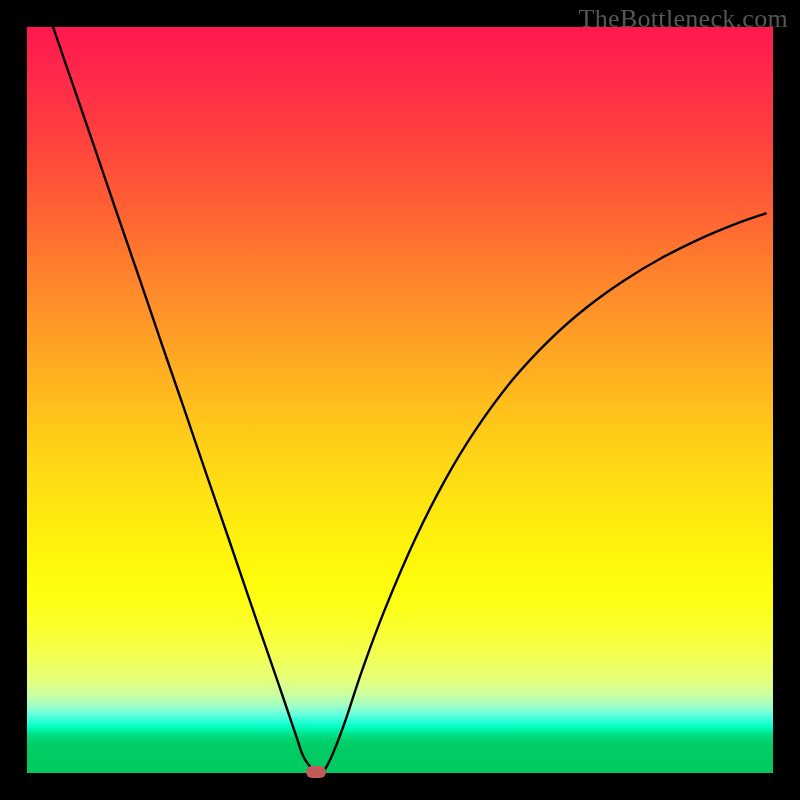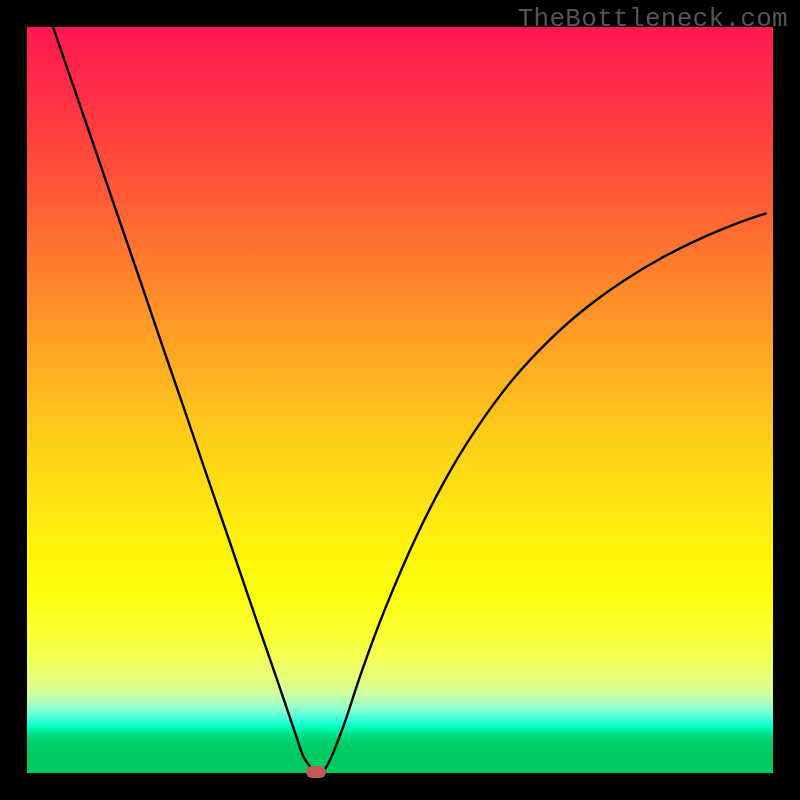--- a/index.html
+++ b/index.html
@@ -7,21 +7,21 @@
   .frame {
     width: 800px;
     height: 800px;
     background: #000;
     position: relative;
   }
   .watermark {
     position: absolute;
     top: 4px;
     right: 12px;
-    font-family: Liberation Mono, monospace;
+    font-family: Liberation Serif, serif;
     font-size: 26px;
     color: #565656;
     letter-spacing: 0.3px;
     z-index: 10;
   }
   .plot {
     position: absolute;
     left: 27px;
     top: 27px;
     width: 746px;

